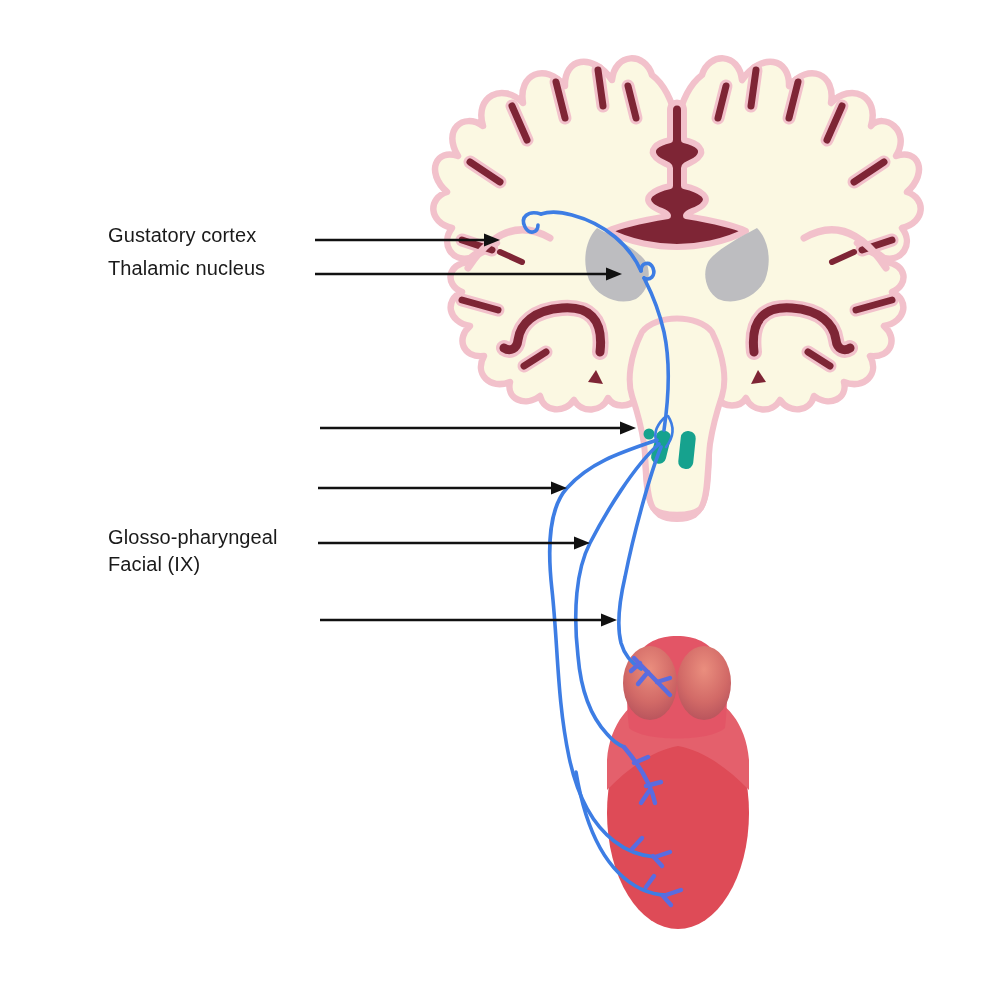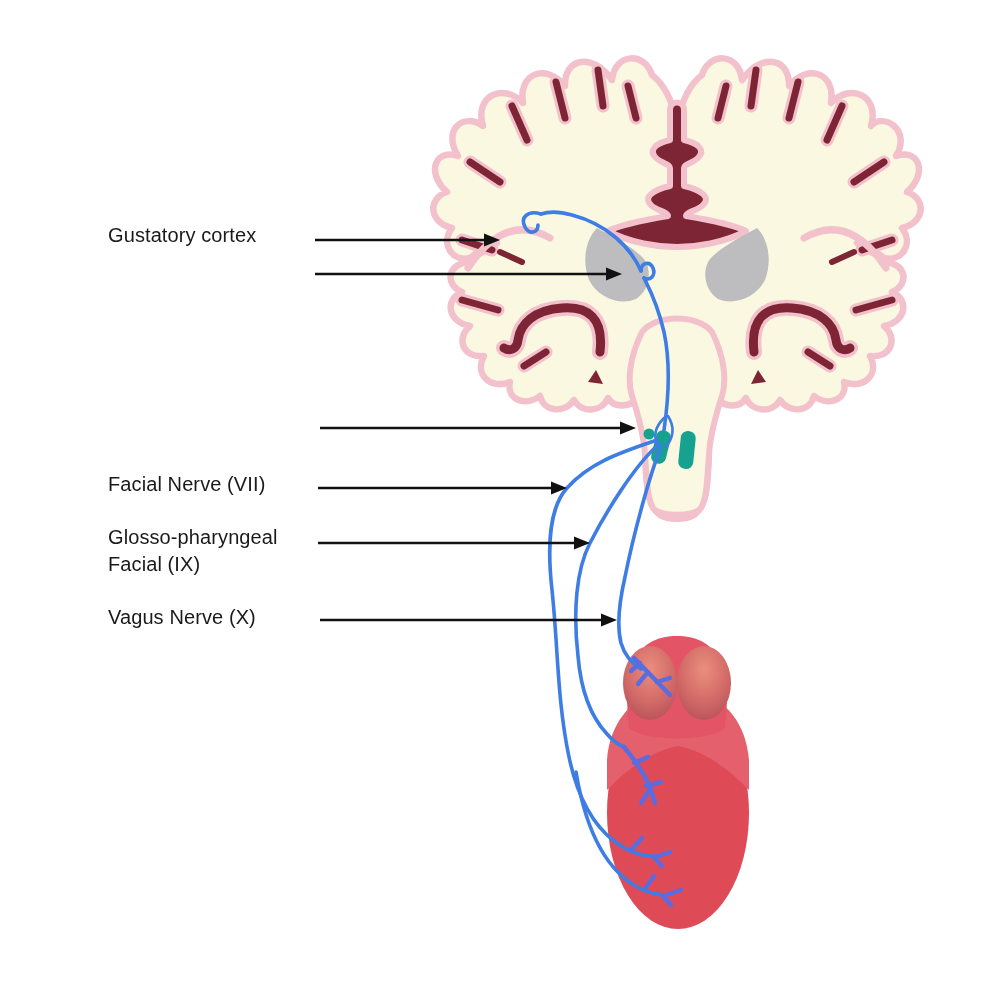--- a/index.html
+++ b/index.html
@@ -288,17 +288,16 @@
         <polygon class="arrow-head" points="590,543 574,536.5 574,549.5"></polygon>
       </g>
       <g>
         <line class="arrow-line" x1="320" y1="620" x2="603" y2="620"></line>
         <polygon class="arrow-head" points="617,620 601,613.5 601,626.5"></polygon>
       </g>
     </g>
   </svg>
 
   <div class="label" style="left:108px;top:222px">Gustatory cortex</div>
-  <div class="label" style="left:108px;top:471px">Facial Nerve (VII)</div>
+  <div class="label" style="left:108px;top:255px">Thalamic nucleus</div>
   <div class="label" style="left:108px;top:524px">Glosso-pharyngeal
 Facial (IX)</div>
-  <div class="label" style="left:108px;top:604px">Vagus Nerve (X)</div>
 </div>
 
 </body></html>

